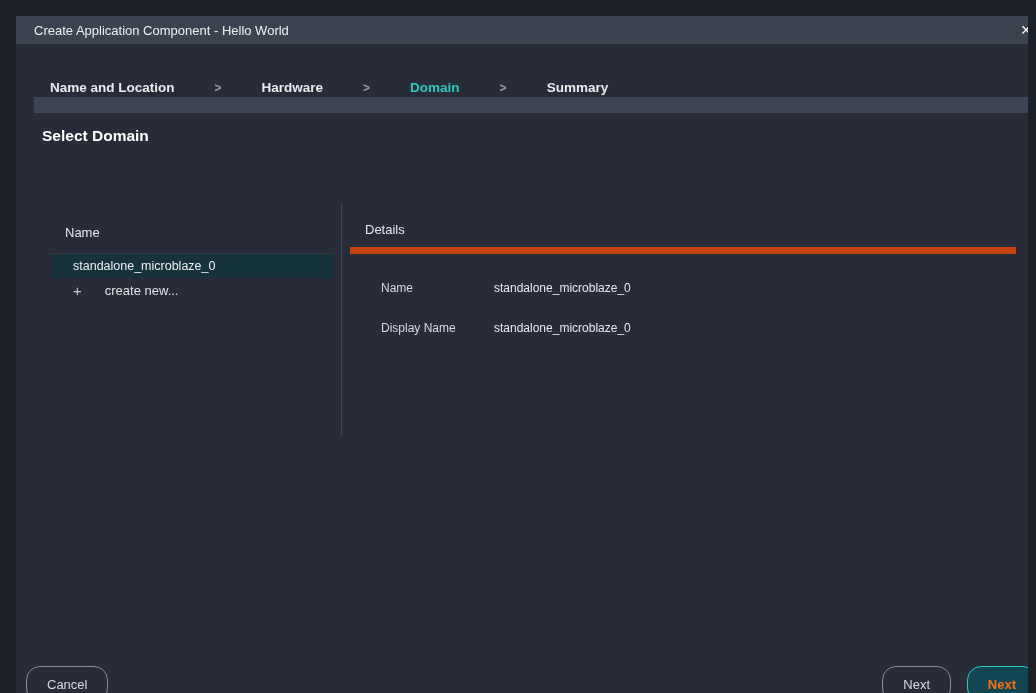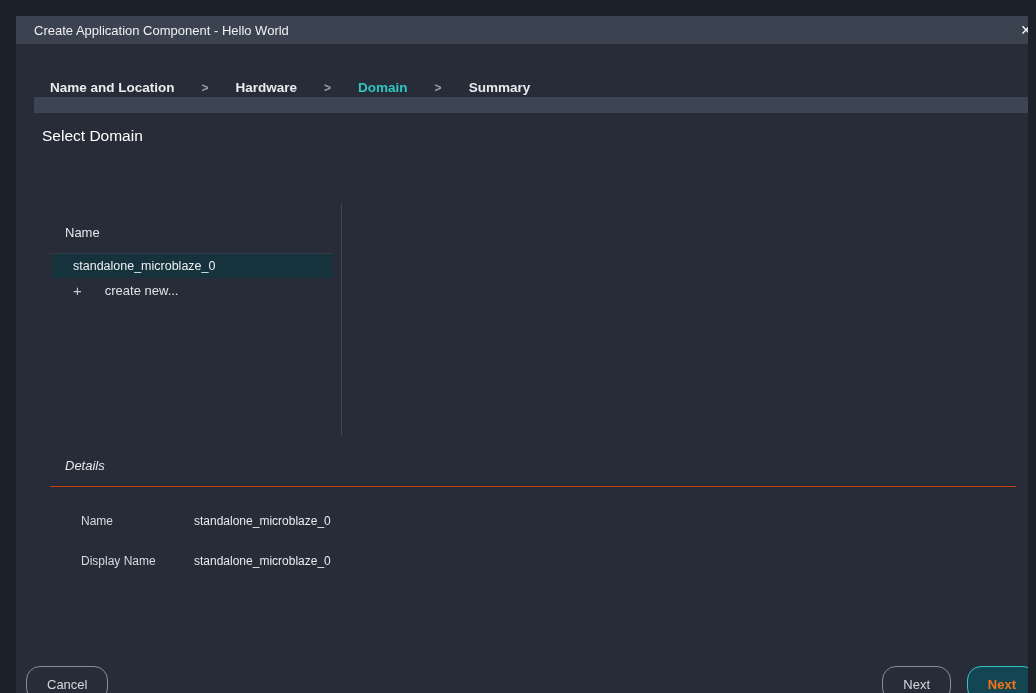--- a/index.html
+++ b/index.html
@@ -26,53 +26,53 @@
   .titlebar .close {
     margin-left: auto;
     color: #ffffff;
     font-size: 14px;
     line-height: 1;
     cursor: default;
   }
   
   .breadcrumb {
     position: absolute; top: 48px; left: 18px; right: 18px;
-    display: flex; align-items: center; gap: 11px;
+    display: flex; align-items: center; gap: 24px;
     font-size: 13.5px; font-weight: bold;
     color: #e9ebef;
     white-space: nowrap;
   }
   .crumb { color: #e9ebef; }
   .crumb.active { color: #2ec8c0; }
   .crumb-sep { color: #9aa0ab; font-size: 12px; font-weight: bold; }
   .rule {
     position: absolute; top: 81px; left: 18px; right: 18px;
     height: 1px; background: #3d4454;
   }
   
   .page-title {
     position: absolute; top: 103px; left: 18px;
-    font-size: 15.5px; font-weight: normal; color: #ffffff;
+    font-size: 15.5px; font-weight: bold; color: #ffffff;
   }
   .page-desc {
     position: absolute; top: 137px; left: 18px;
     font-size: 12.5px; color: #dde0e5;
   }
   
-  .panes { position: absolute; top: 179px; left: 18px; right: 20px; height: 233px; display: flex; flex-direction: column; }
+  .panes { position: absolute; top: 179px; left: 18px; right: 20px; height: 233px; display: flex; }
   .pane-left { width: 300px; flex: none; border-right: 1px solid #3d4454; height: 233px; }
   .pane-right { flex: 1; }
   .pane-header {
     height: 43px;
     display: flex; align-items: center;
     padding-left: 15px;
     font-size: 13px; color: #e6e8ec;
   }
   .pane-left .pane-header { border-bottom: 1px solid #333a47; }
-  .pane-right .pane-header { border-bottom: 1px solid #c2410c; font-style: italic; }
+  .pane-right .pane-header { border-bottom: 7px solid #c2410c; }
   .domain-row {
     height: 24px;
     display: flex; align-items: center;
     padding-left: 13px;
     margin-left: 2px;
     font-size: 12.5px; color: #edeff2;
     cursor: default;
   }
   .domain-row.selected { background: #16333d; }
   .create-row {

